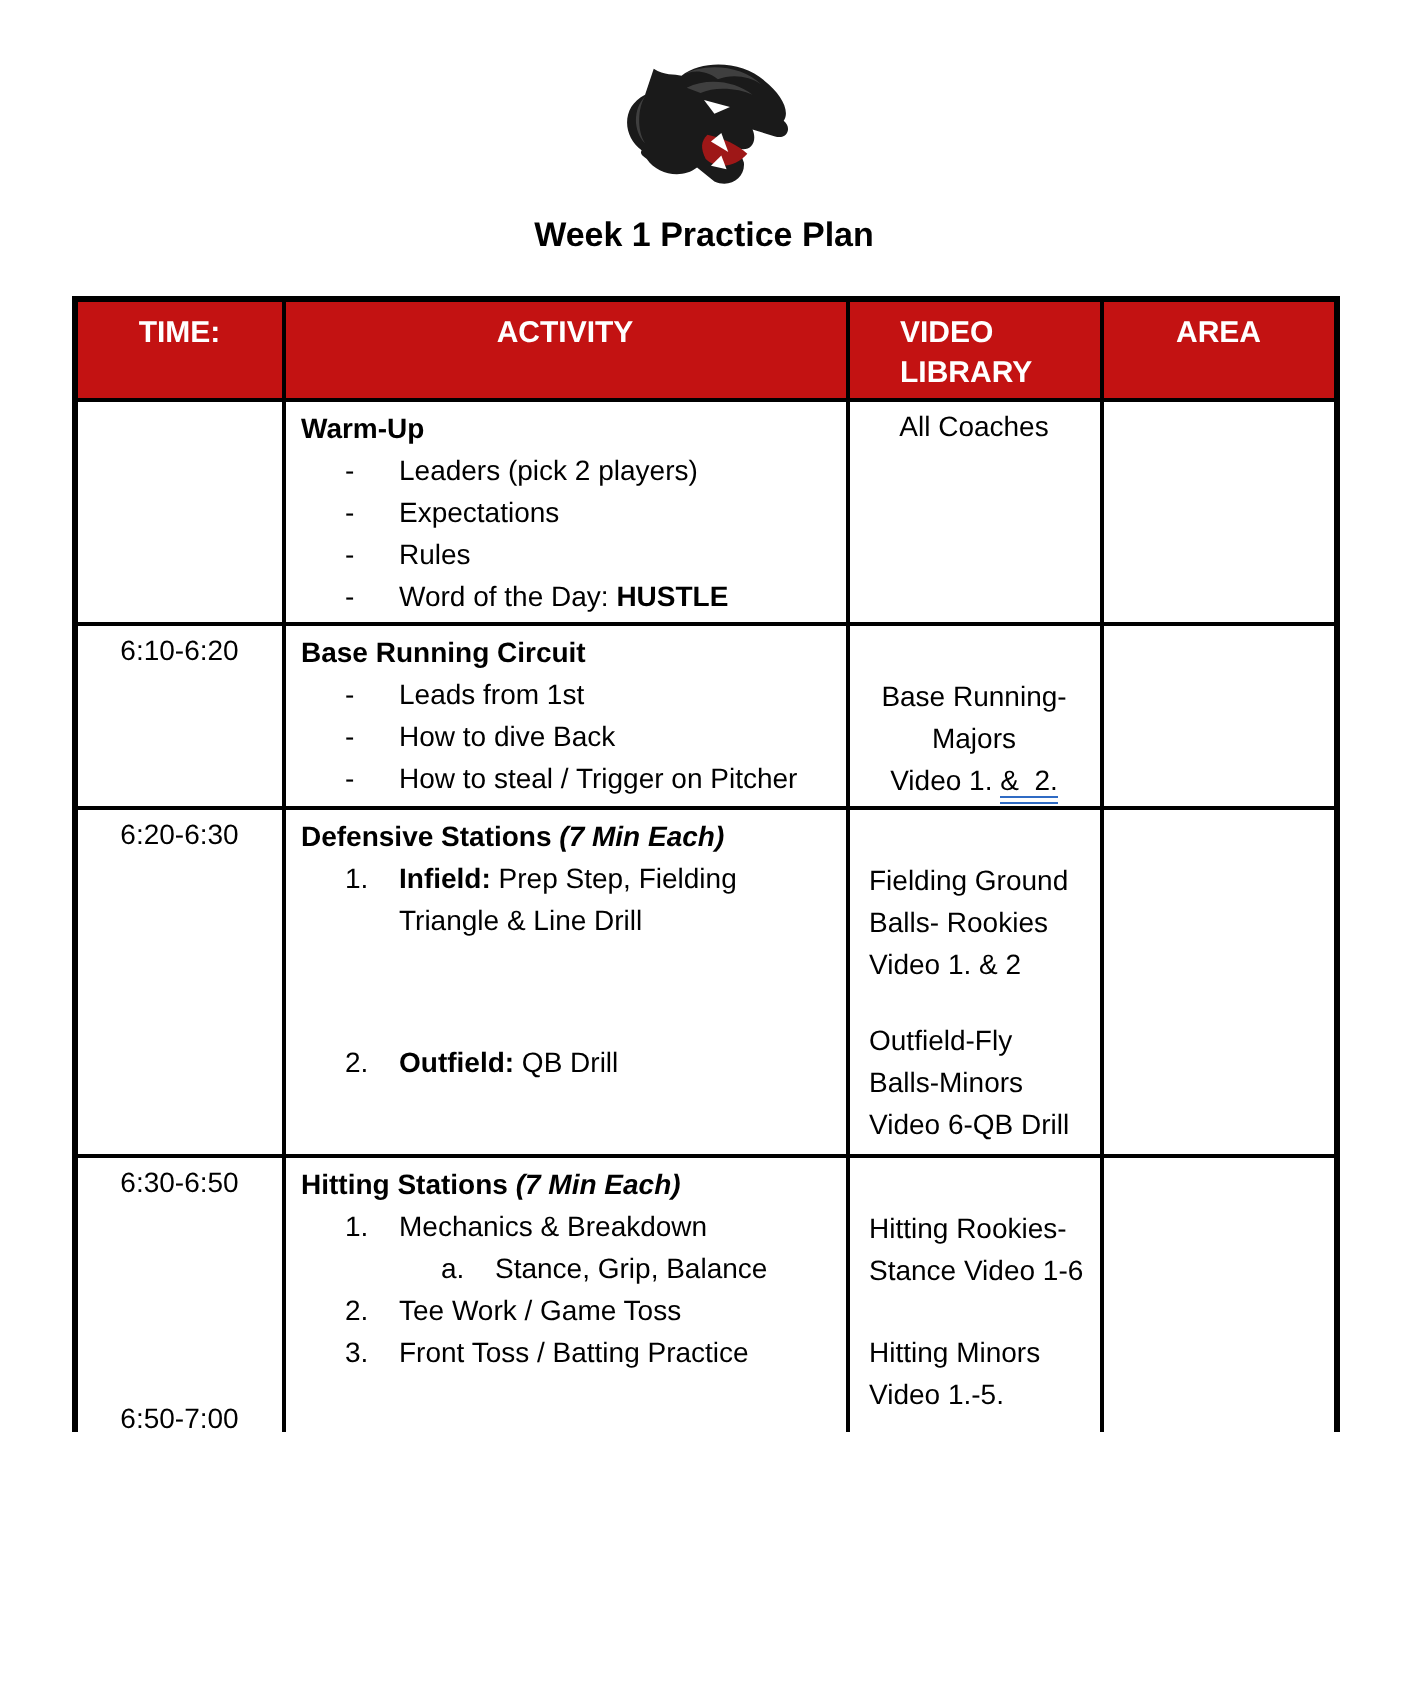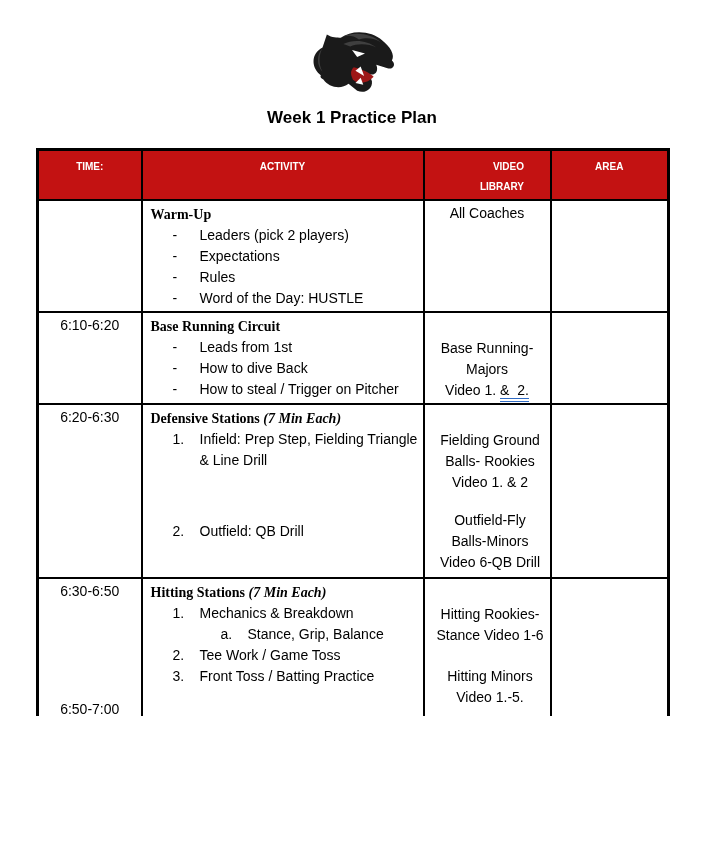--- a/index.html
+++ b/index.html
@@ -18,37 +18,37 @@
     font-size:17px;font-weight:bold;letter-spacing:0;}
   
   table.plan{
     position:absolute;left:36px;top:148px;width:631px;
     border-collapse:collapse;table-layout:fixed;
     font-size:14px;line-height:21px;border:3px solid var(--border,#000);
   }
   .plan td,.plan th{border:2px solid var(--border,#000);vertical-align:top;padding:2px 4px;overflow:hidden;}
   .plan th{
     background:var(--header-bg,#c31212);color:var(--header-text,#fff);
-    font-size:10px;line-height:20px;padding-top:6px;text-align:center;font-weight:bold;
-  }
-  .hdr-wrap{display:inline-block;width:74px;text-align:right;}
+    font-size:15px;line-height:20px;padding-top:6px;text-align:center;font-weight:bold;
+  }
+  .hdr-wrap{display:inline-block;width:74px;text-align:left;}
   tr.h-header{height:49px;}
   tr.r1{height:107px;} tr.r2{height:24px;} tr.r3{height:24px;}
   tr.r4{height:91px;}  tr.r5{height:174px;} tr.r6{height:170px;}
   .c-time{text-align:center;padding-top:3px;}
   .c-video{text-align:center;padding-top:3px;}
-  .c-video.left{text-align:center;padding-left:10px;}
+  .c-video.left{text-align:left;padding-left:10px;}
   .act{padding-left:4px;padding-top:1px;}
-  .heading{font-weight:bold;font-family:Liberation Serif, serif;}
+  .heading{font-weight:bold;}
   .heading .ital{font-weight:bold;font-style:italic;}
   .li{display:flex;margin-left:22px;}
   .li .marker{flex:none;width:27px;}
   .li .txt{flex:1;min-width:0;}
   .li.nested{margin-left:70px;}
-  .bold{font-weight:normal;text-align:right;}
+  .bold{font-weight:bold;text-align:right;}
   .vl{white-space:nowrap;}
   .pad-video{padding-top:23px;}
   .block2-r5{margin-top:17px;}
   .block2-r6{margin-top:20px;}
   .gap-item2{margin-top:50px;}
   .time2{margin-top:97px;}
   .footer-line{margin-top:28px;margin-left:0;font-style:italic;}
   .dbl-underline{
     border-bottom:4px double var(--underline-blue,#2f6bc4);
     padding-bottom:0px;

